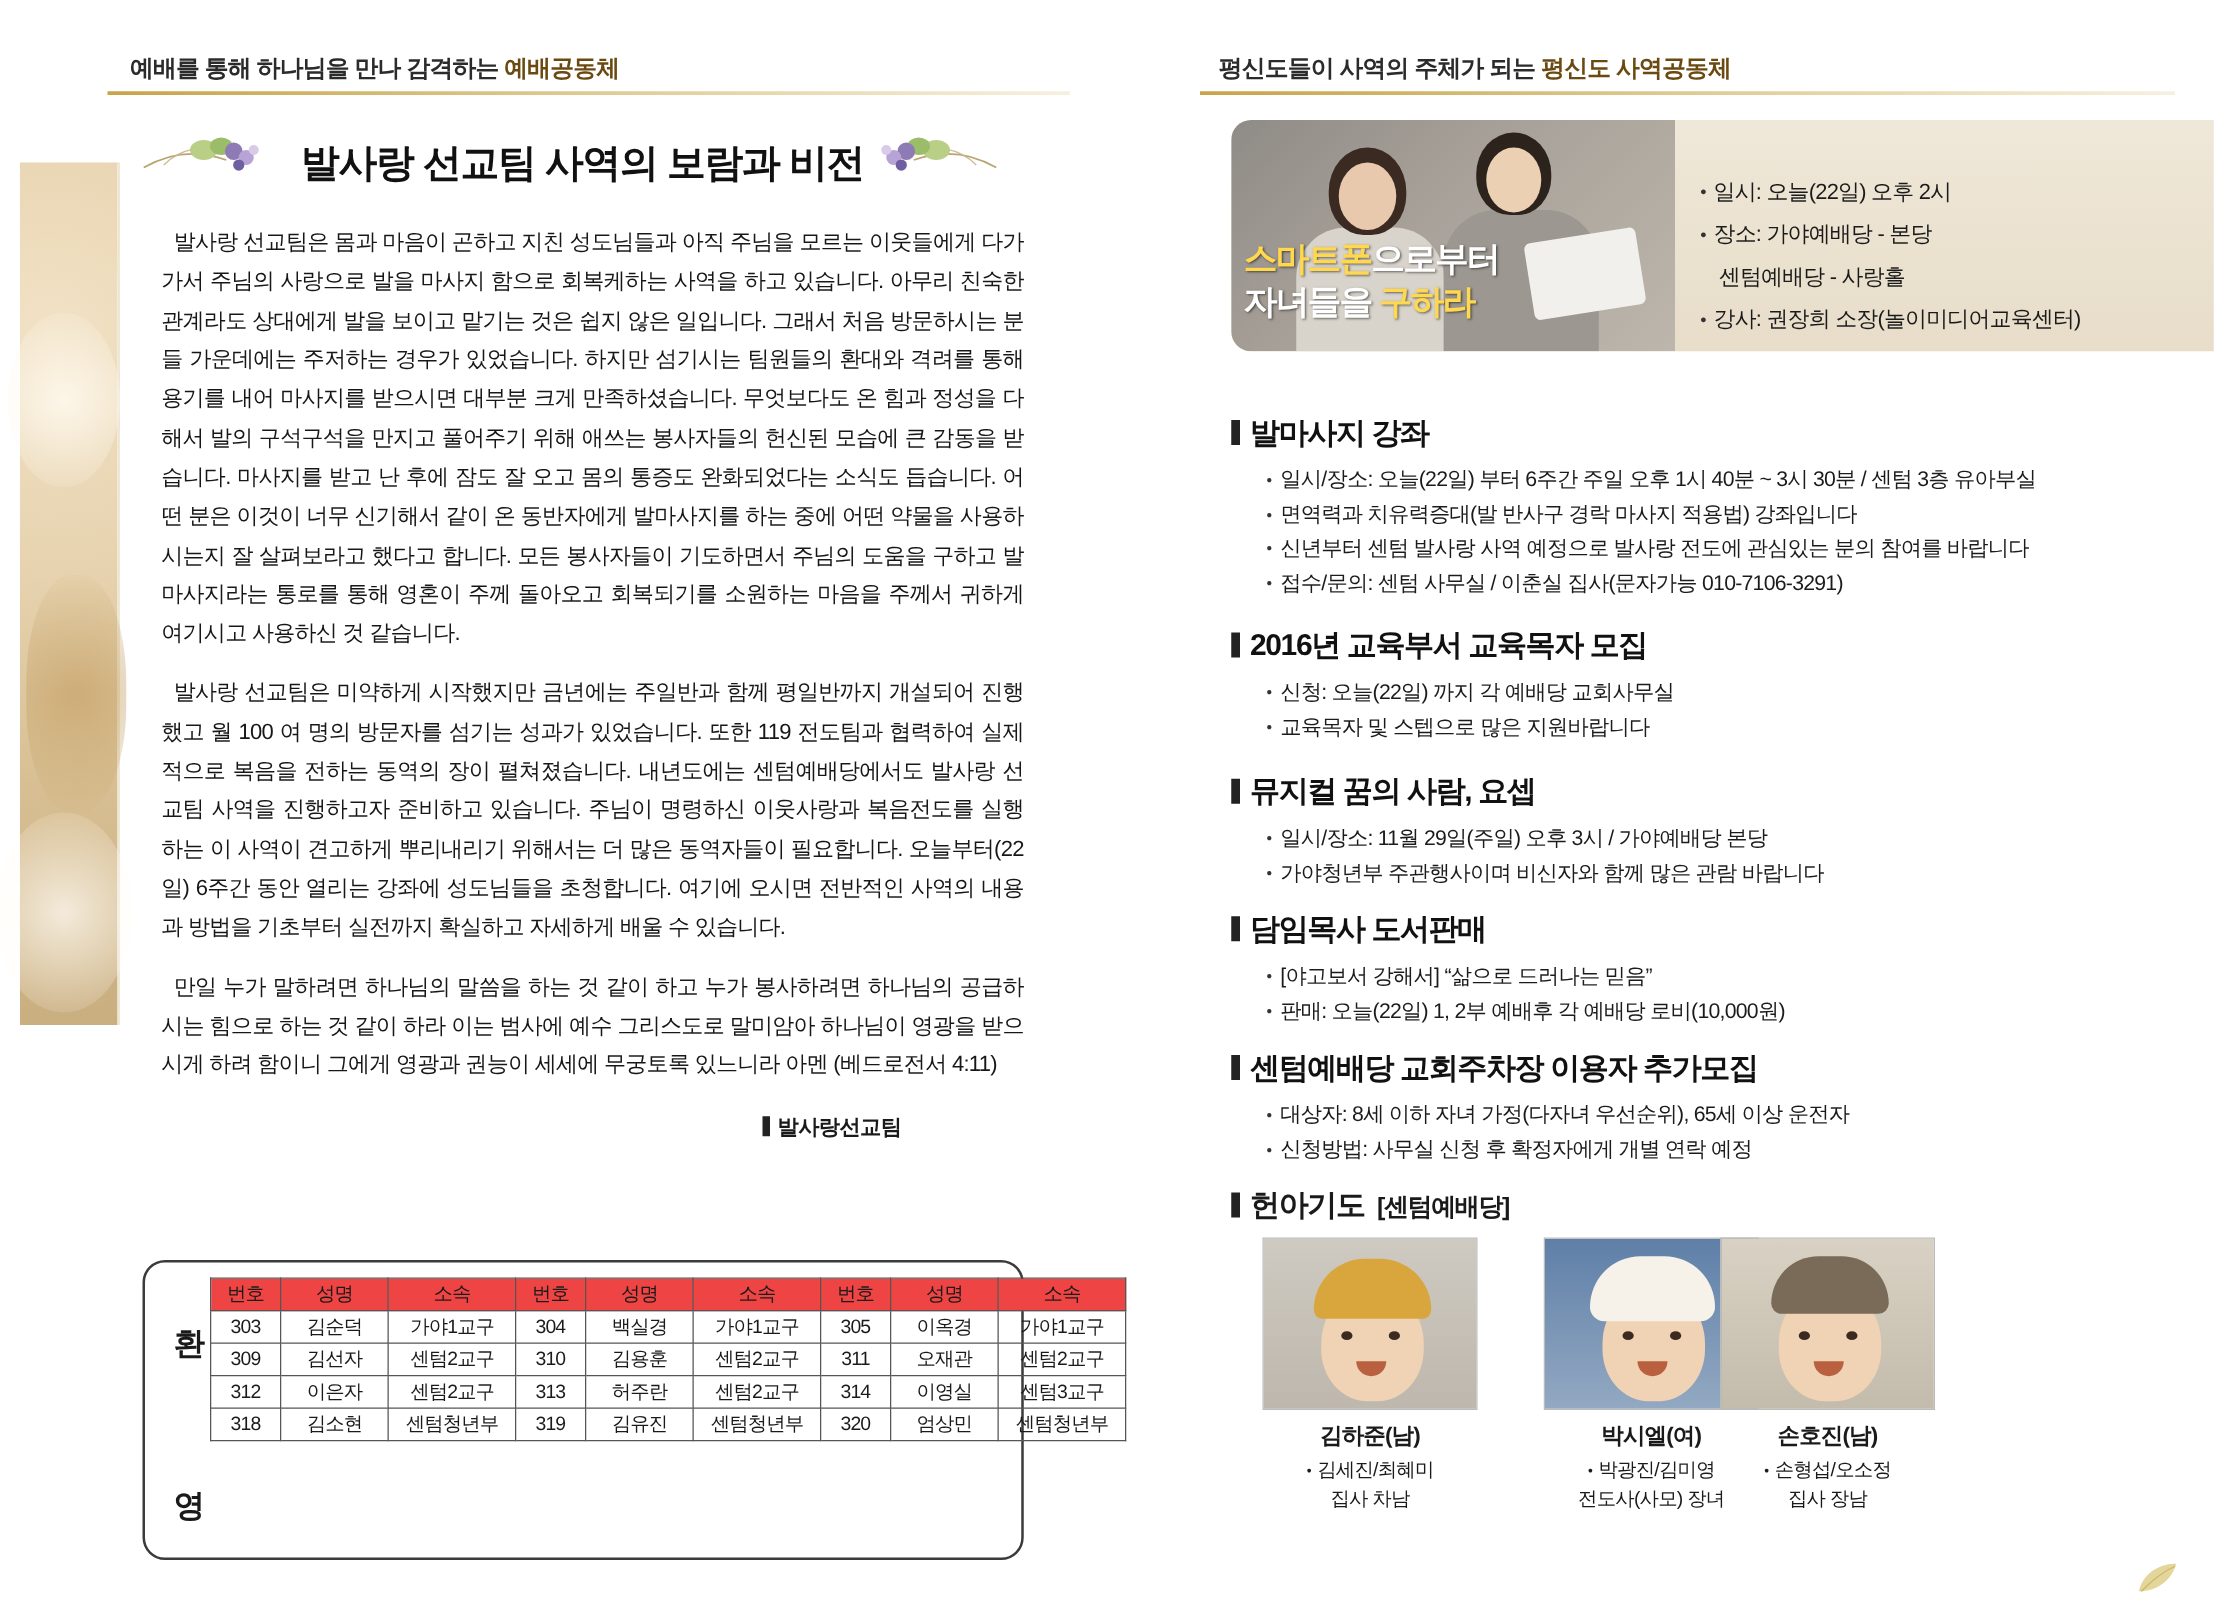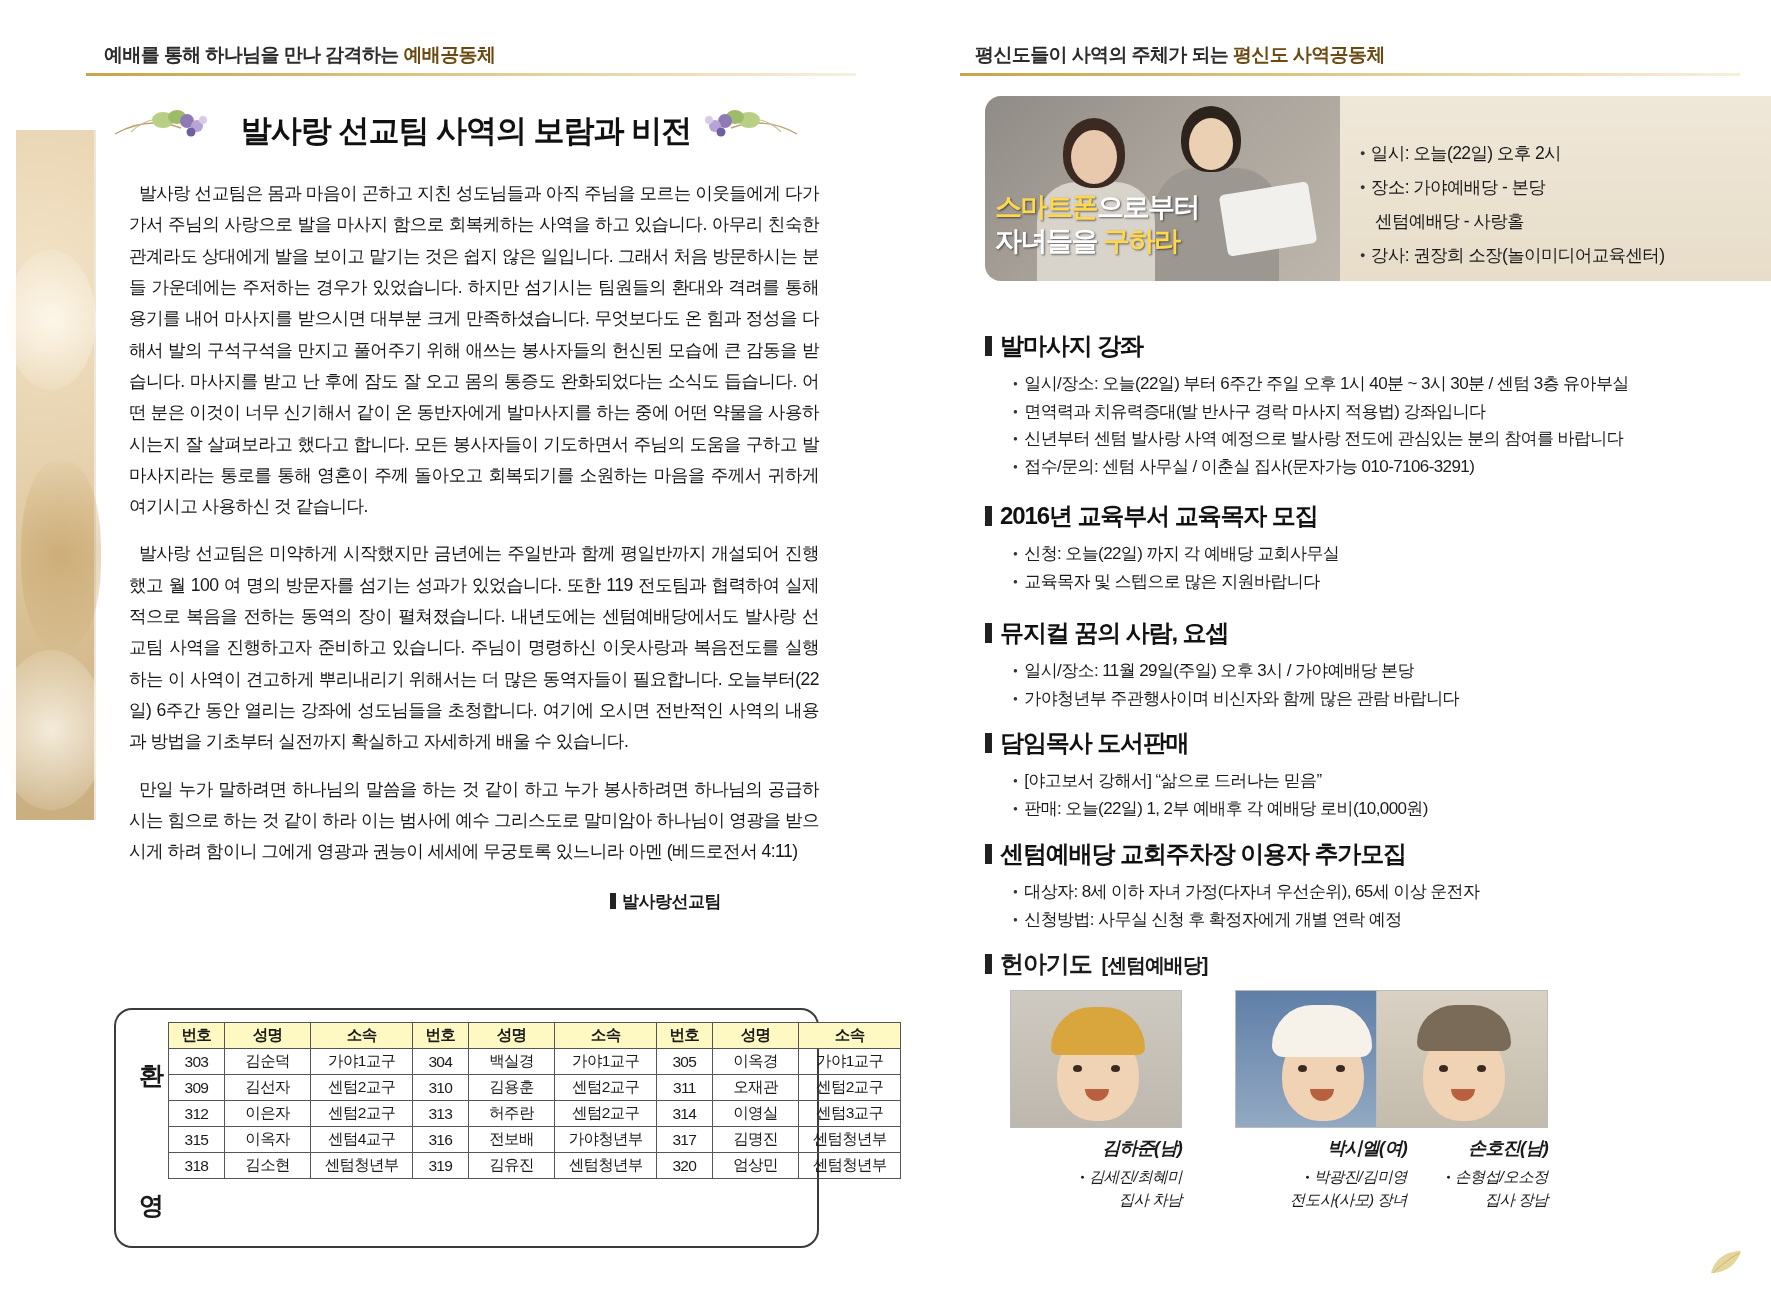--- a/index.html
+++ b/index.html
@@ -140,21 +140,21 @@
     font-size: 15.5px;
     letter-spacing: -0.7px;
   }
   table.welcome th, table.welcome td {
     border: 1px solid #555;
     height: 25px;
     text-align: center;
     padding: 0 3px;
     white-space: nowrap;
   }
-  table.welcome th { font-weight: bold; background: #fef9c3; }
+  table.welcome th { font-weight: normal; background: #ef4444; }
   table.welcome .c-no { width: 50px; }
   table.welcome .c-nm { width: 82px; }
   table.welcome .c-gr { width: 96px; }
 
   
   .promo {
     position: absolute;
     left: 985px; top: 96px;
     width: 815px; height: 185px;
     border-radius: 16px;
@@ -262,22 +262,21 @@
   }
   .ded-title .place {
     font-size: 20px;
     font-weight: bold;
     margin-left: 10px;
   }
   .baby {
     position: absolute;
     top: 990px;
     width: 172px;
-    text-align: right;
-    font-style: italic;
+    text-align: center;
   }
   .baby .pic {
     width: 172px; height: 138px;
     border: 1px solid #bbb;
     box-sizing: border-box;
     overflow: hidden;
     position: relative;
   }
   .b1 .pic { background: linear-gradient(to bottom, #cfcac1 0%, #bdb7ad 100%); }
   .b2 .pic { background: linear-gradient(to bottom, #5f7fa8 0%, #93a9c2 100%); }
@@ -418,31 +417,20 @@
         <td>이은자</td>
         <td>센텀2교구</td>
         <td>313</td>
         <td>허주란</td>
         <td>센텀2교구</td>
         <td>314</td>
         <td>이영실</td>
         <td>센텀3교구</td>
       </tr>
       <tr>
-        <td>315</td>
-        <td>이옥자</td>
-        <td>센텀4교구</td>
-        <td>316</td>
-        <td>전보배</td>
-        <td>가야청년부</td>
-        <td>317</td>
-        <td>김명진</td>
-        <td>센텀청년부</td>
-      </tr>
-      <tr>
         <td>318</td>
         <td>김소현</td>
         <td>센텀청년부</td>
         <td>319</td>
         <td>김유진</td>
         <td>센텀청년부</td>
         <td>320</td>
         <td>엄상민</td>
         <td>센텀청년부</td>
       </tr>

